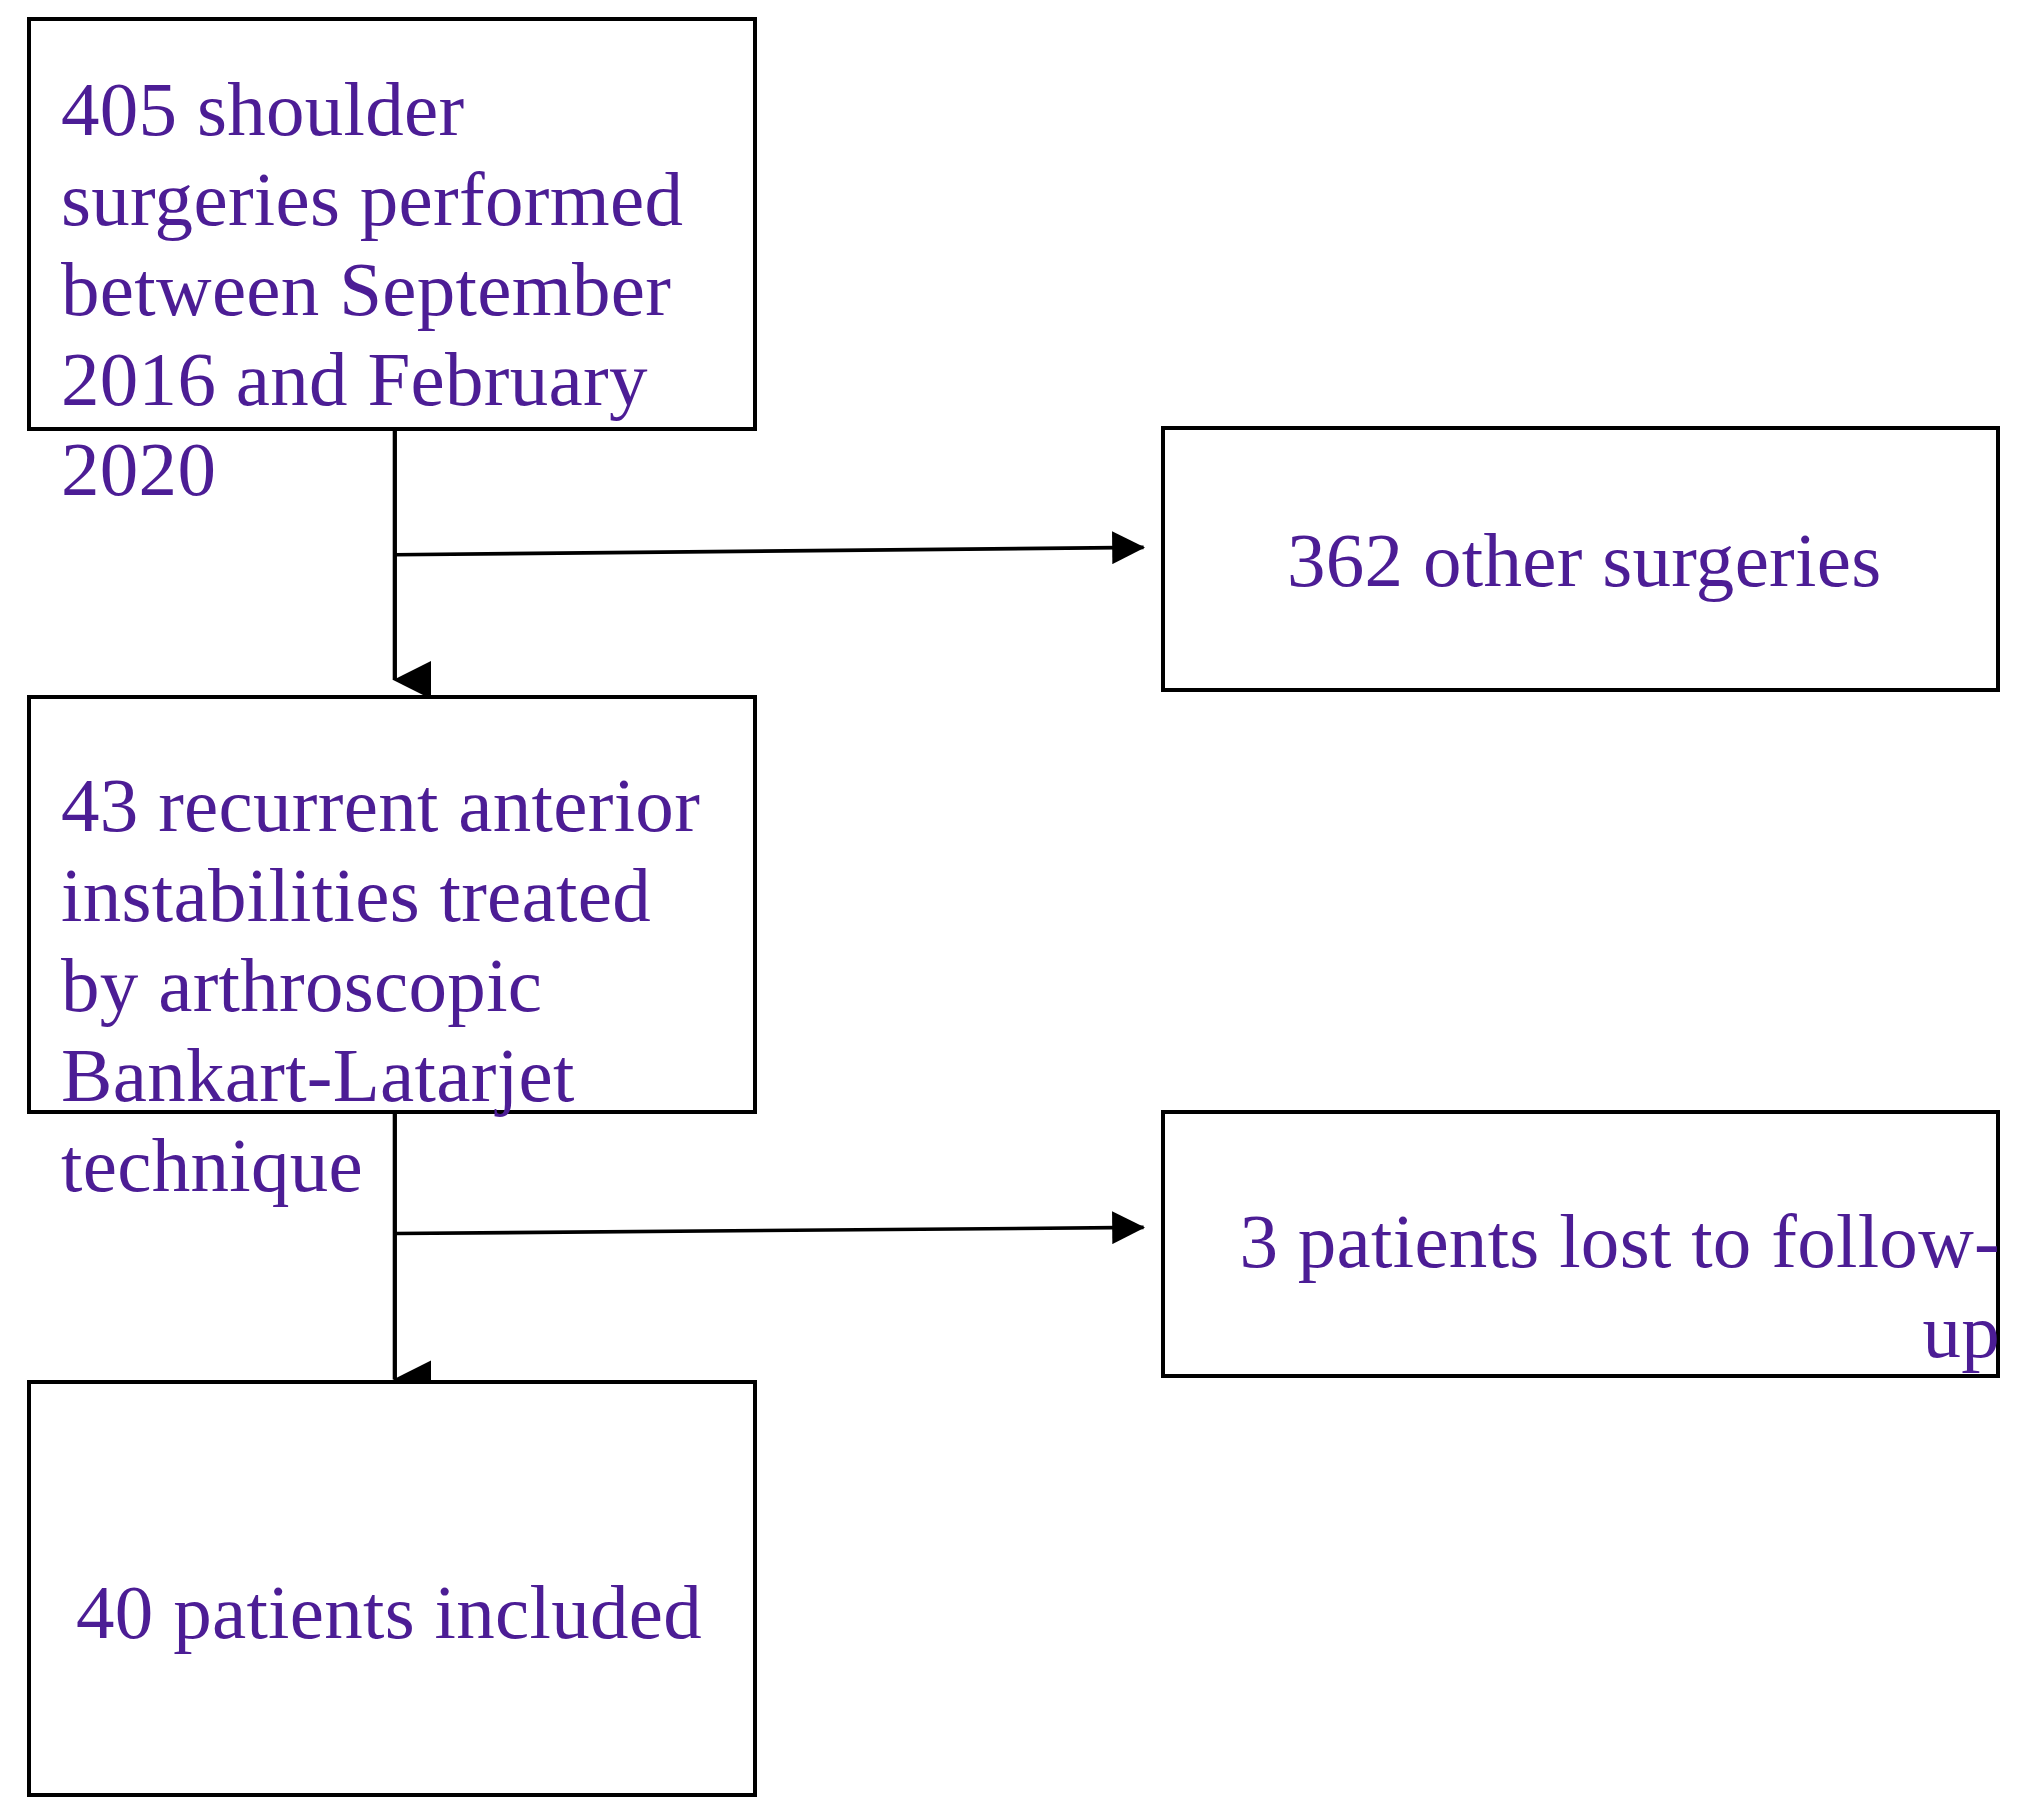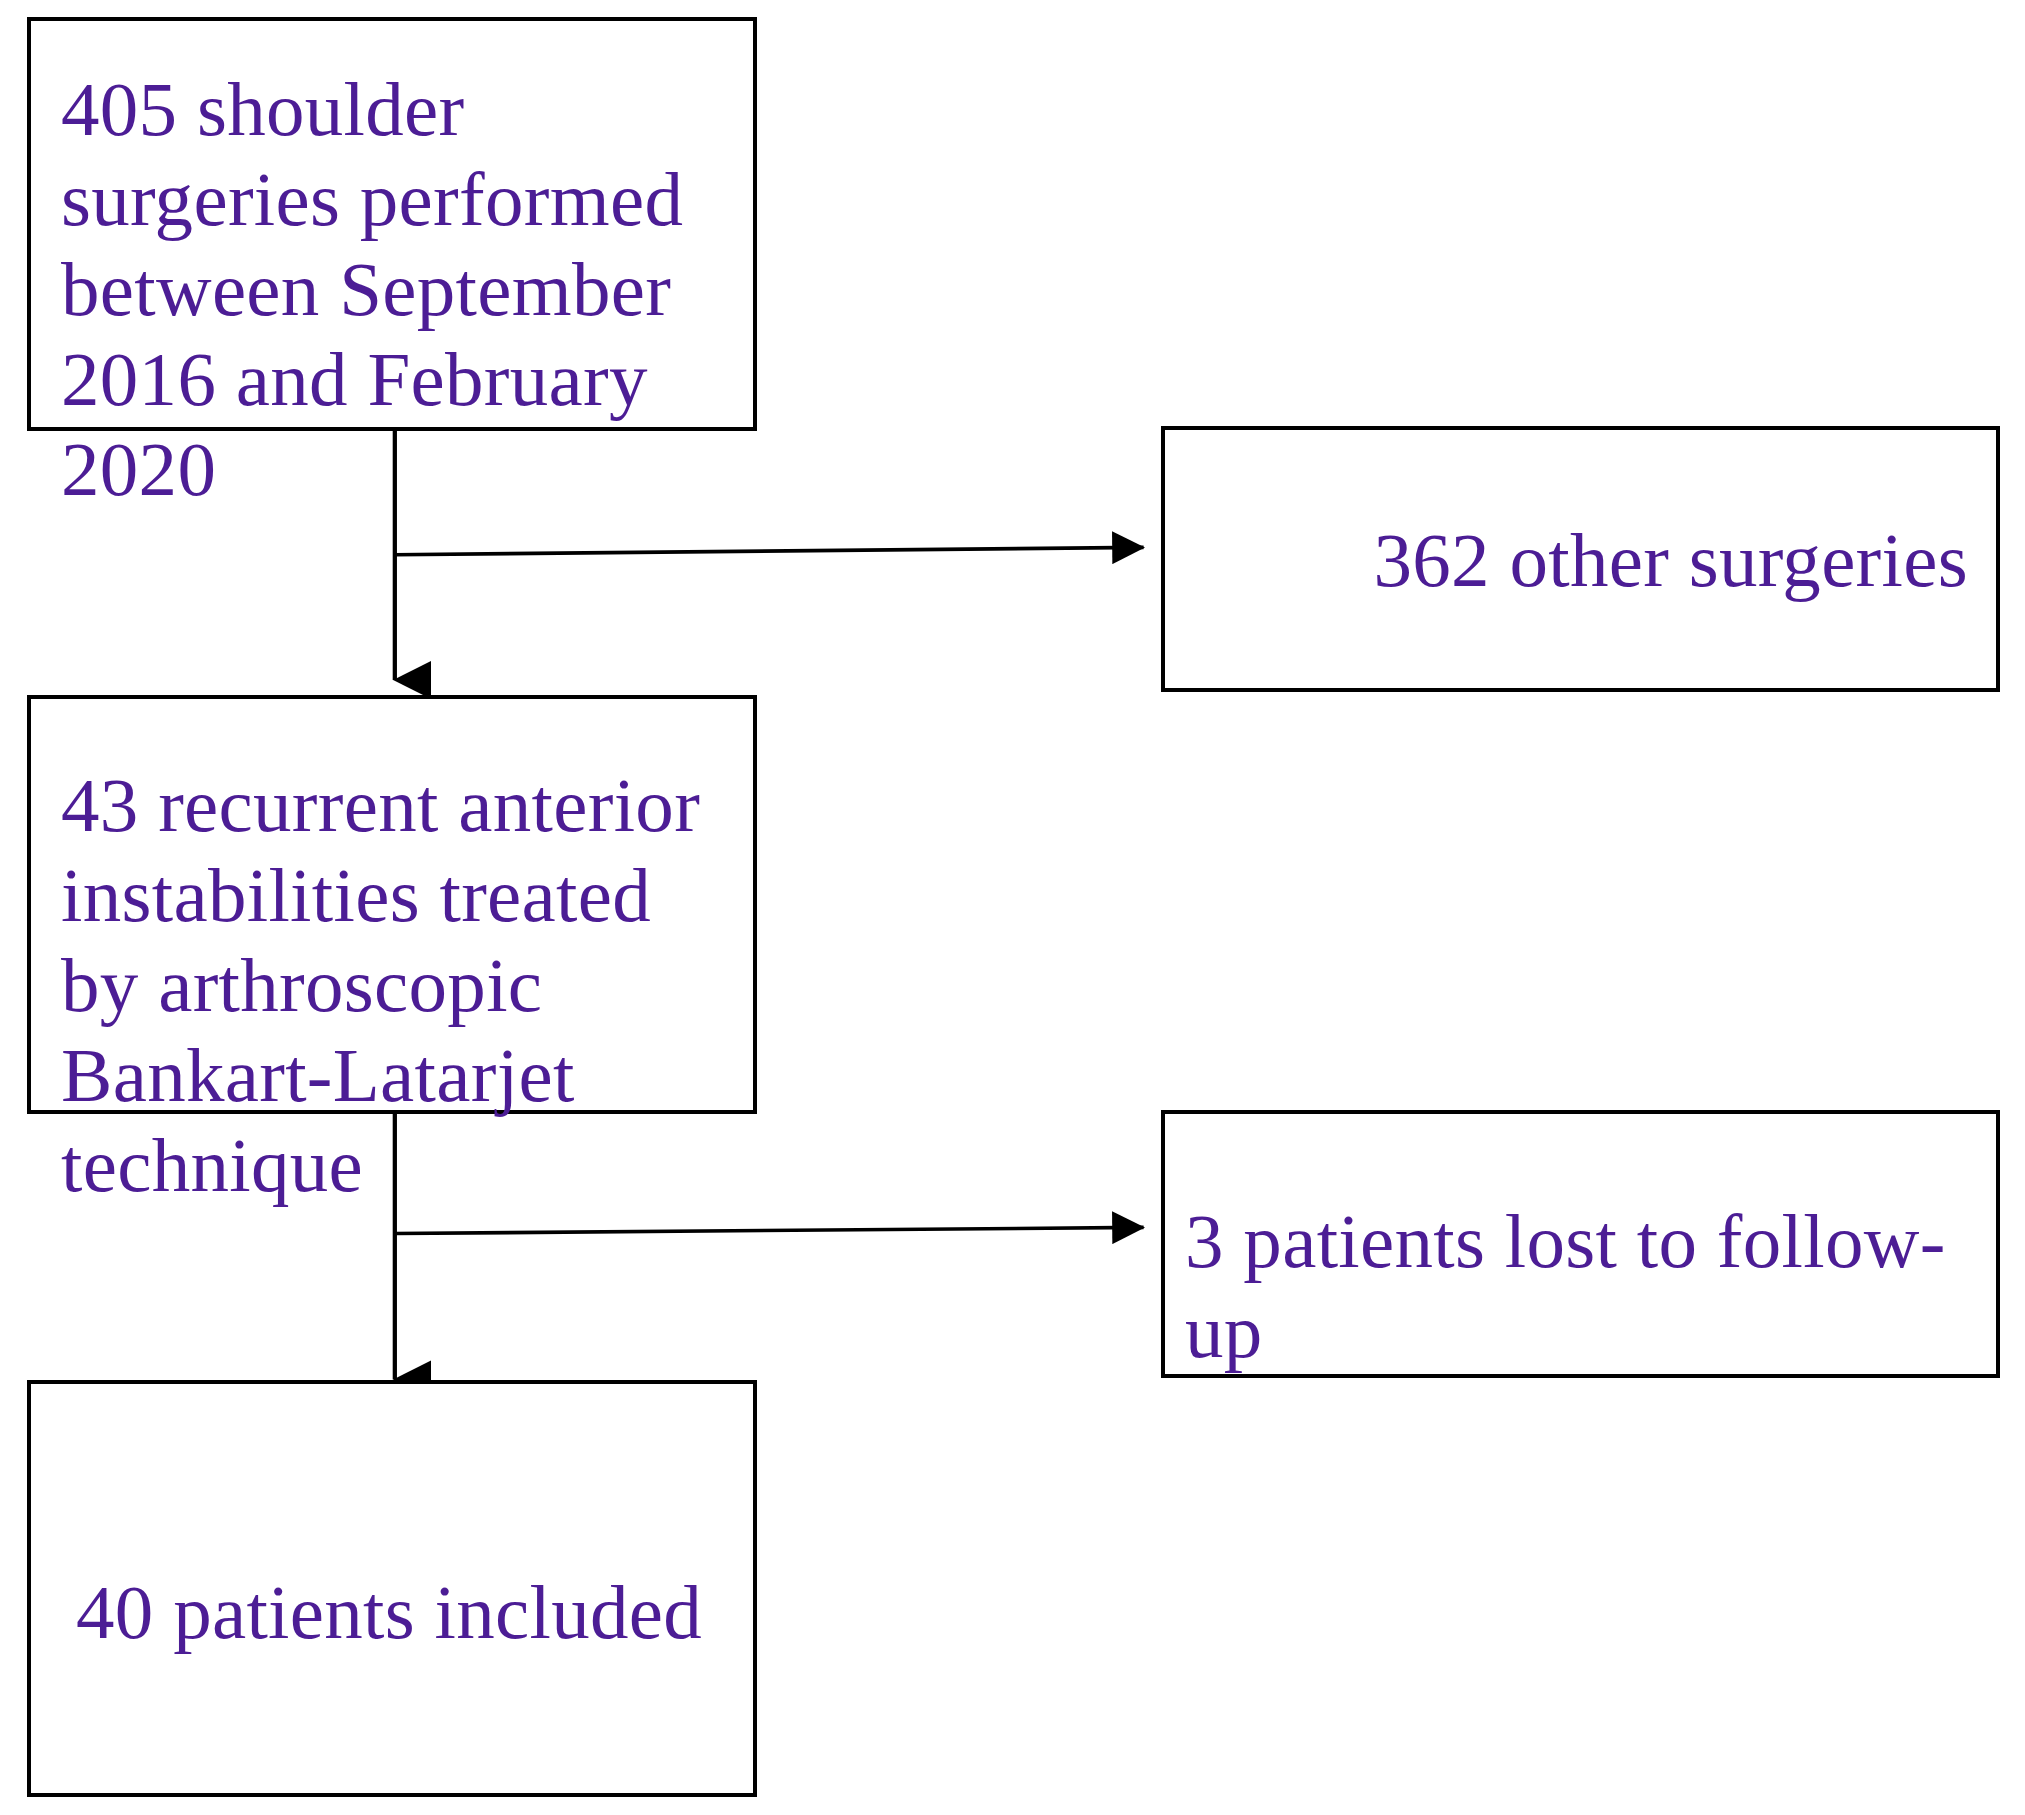--- a/index.html
+++ b/index.html
@@ -62,28 +62,28 @@
 
     <line x1="649" y1="2028" x2="1880" y2="2018" stroke="#000000" stroke-width="6" marker-end="url(#arrowRight)"></line>
   </svg>
 
   <div class="node" style="left:27px; top:17px; width:730px; height:414px;">
   </div>
   <div class="node-text" style="left:61px; top:64px; width:645px;">405 shoulder surgeries performed between September 2016 and February 2020</div>
 
   <div class="node" style="left:1161px; top:426px; width:839px; height:266px;">
   </div>
-  <div class="node-text" style="left:1287px; top:515px; width:681px; text-align:right;">362 other surgeries</div>
+  <div class="node-text" style="left:1287px; top:515px; width:681px; text-align:left;">362 other surgeries</div>
 
   <div class="node" style="left:27px; top:695px; width:730px; height:419px;">
   </div>
   <div class="node-text" style="left:61px; top:760px; width:657px;">43 recurrent anterior instabilities treated by arthroscopic Bankart-Latarjet technique</div>
 
   <div class="node" style="left:1161px; top:1110px; width:839px; height:268px;">
   </div>
-  <div class="node-text" style="left:1185px; top:1196px; width:815px; text-align:left;">3 patients lost to follow-up</div>
+  <div class="node-text" style="left:1185px; top:1196px; width:815px; text-align:right;">3 patients lost to follow-up</div>
 
   <div class="node" style="left:27px; top:1380px; width:730px; height:417px;">
   </div>
   <div class="node-text" style="left:76px; top:1538px; width:669px;margin-top:29px;">40 patients included</div>
 
 </div>
 
 
 </body></html>

